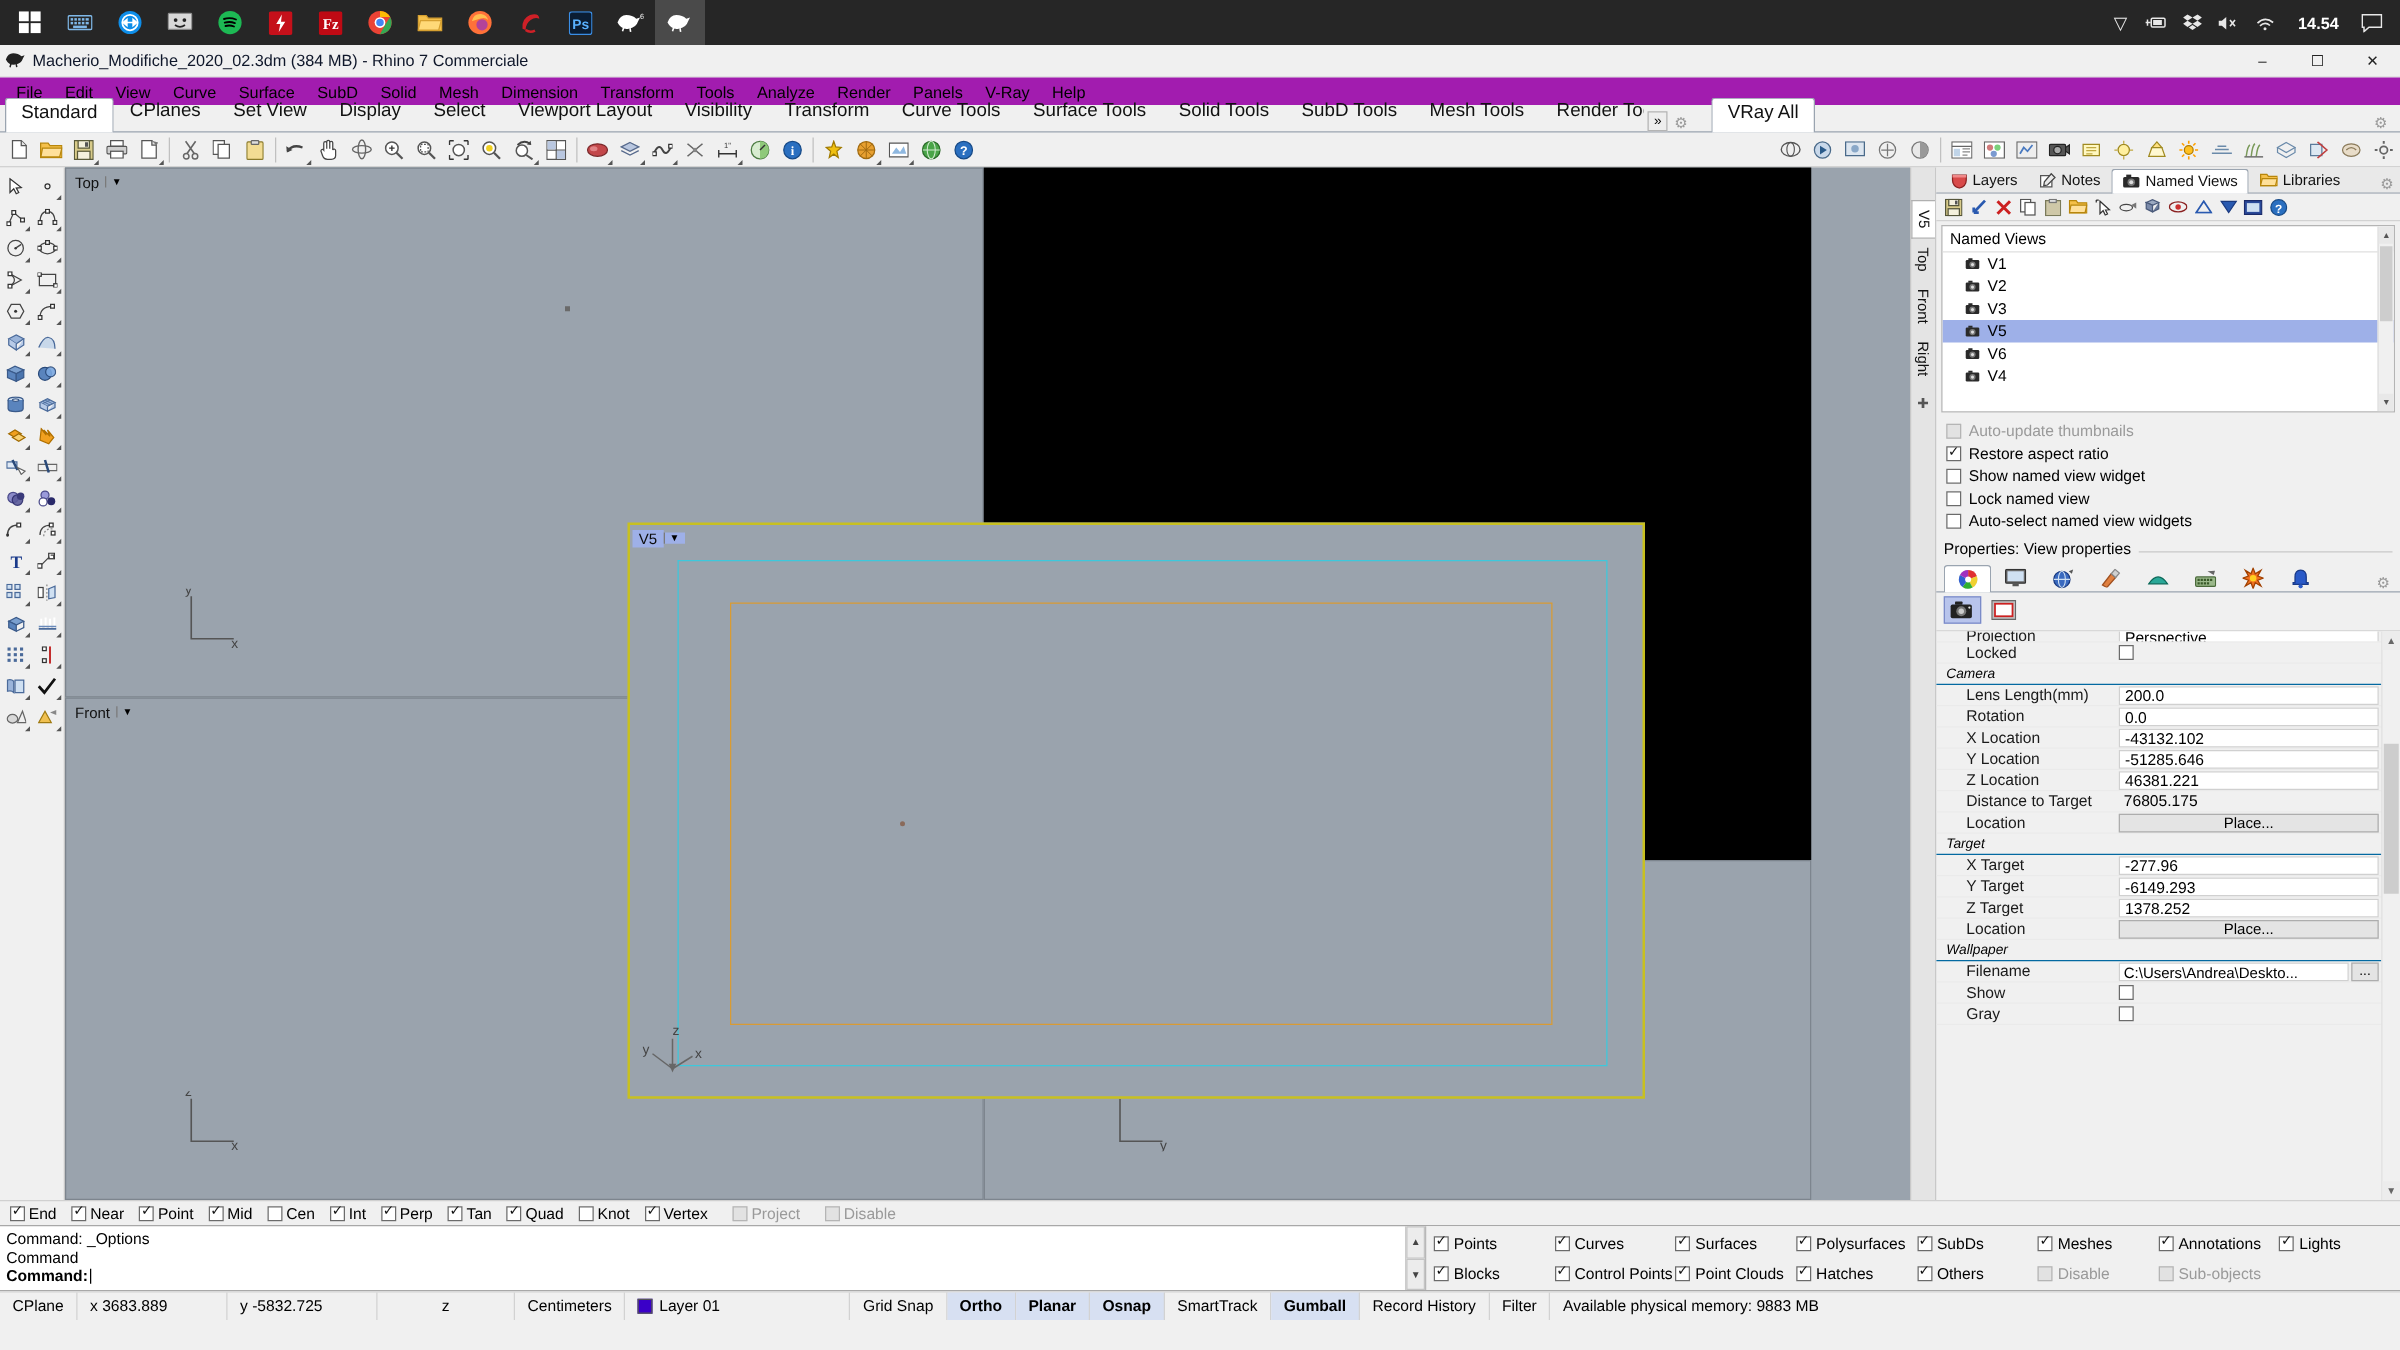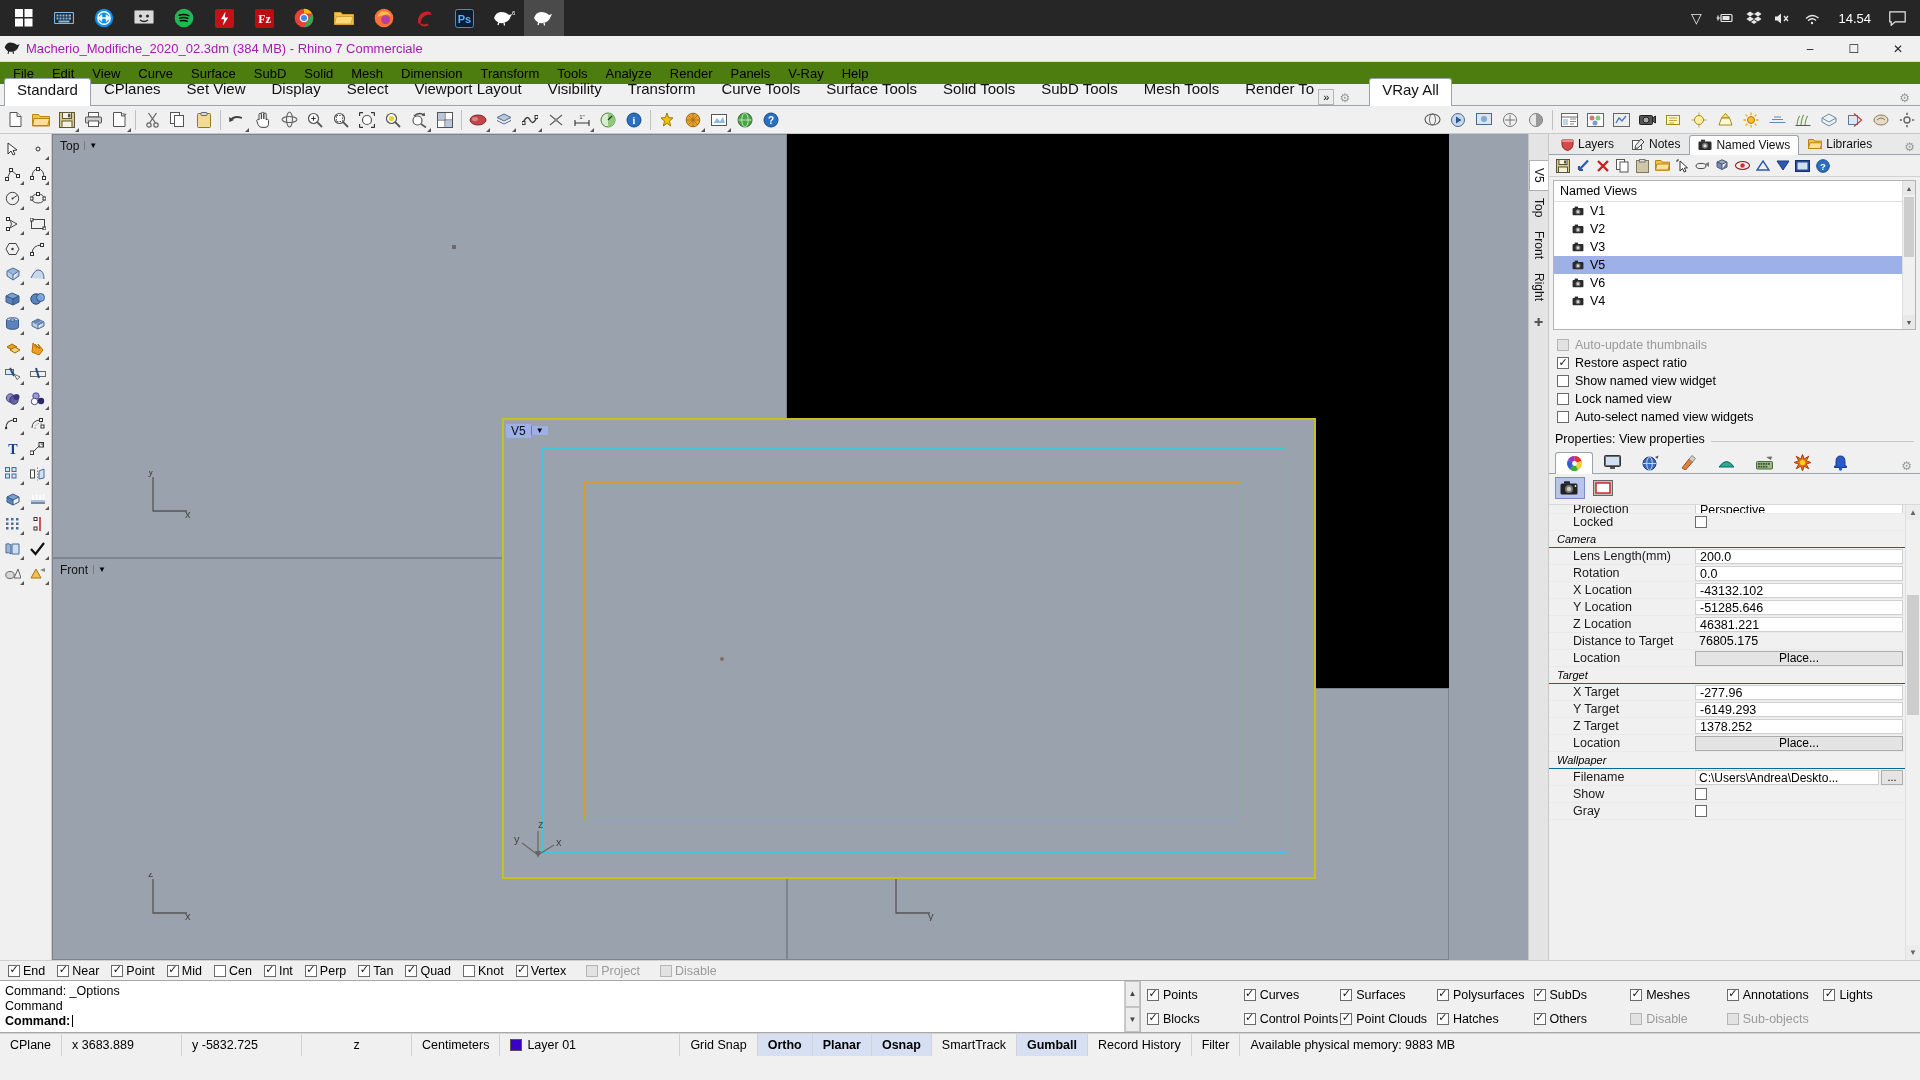--- a/index.html
+++ b/index.html
@@ -10,29 +10,29 @@
     background:#f0f0f0;
     color:#000;
     -webkit-font-smoothing:antialiased;
   }
   
   #taskbar { height:36px; background:#262626; display:flex; align-items:center; padding:10px 4px; }
   .tb-ico { width:40px; height:36px; display:flex; align-items:center; justify-content:center; position:relative; }
   .tb-ico svg, .tb-ico .glyph { display:block; }
   #tray { margin-left:auto; display:flex; align-items:center; gap:3px; padding-right:6px; color:#fff; }
   .tray-ico { width:26px; height:36px; display:flex; align-items:center; justify-content:center; font-size:14px; color:#e8e8e8;}
-  #clock { font-size:13px; color:#fff; padding:0 10px; white-space:nowrap;}
+  #clock { font-size:13px; color:#fff; padding:0 10px; white-space:nowrap;font-weight:bold;}
   
   #titlebar { height:26px; background:#f0f0f0; display:flex; align-items:center; border-bottom:1px solid #dcdcdc;}
   #titlebar .app-ico { width:26px; text-align:center; font-size:13px;}
-  #title-text { font-size:13px; color:#a21caf; }
+  #title-text { font-size:13px; color:#0f172a; }
   .win-btns { margin-left:auto; display:flex; height:26px; }
   .win-btn { width:44px; display:flex; align-items:center; justify-content:center; font-size:12px; color:#222;}
   
-  #menubar { height:22px; display:flex; align-items:center; background:#4d7c0f; padding-left:4px;}
+  #menubar { height:22px; display:flex; align-items:center; background:#a21caf; padding-left:4px;}
   .menu-item { padding:2px 9px; font-size:13px; color:#000; }
   
   #tbtabs { height:22px; background:#f0f0f0; display:flex; align-items:flex-end; border-bottom:1px solid #9aa4b0; padding-left:4px; position:relative;}
   .tb-tab { font-size:15px; padding:2px 12px 8px; border:1px solid transparent; border-bottom:none; color:#111; }
   .tb-tab.active { background:#fff; border-color:#9aa4b0; border-radius:3px 3px 0 0; position:relative; top:1px; }
   #tbtabs .right-tabs { margin-left:auto; display:flex; align-items:flex-end; }
   .chev-more { font-size:11px; padding:1px 4px; border:1px solid #b4b4b4; background:#eee; margin-left:2px;}
   .gear-sm { font-size:12px; color:#9a9a9a; padding:0 5px;}
   
   #icontoolbar { height:28px; background:#f0f0f0; display:flex; align-items:center; border-bottom:1px solid #c8c8c8; padding-left:2px;}

